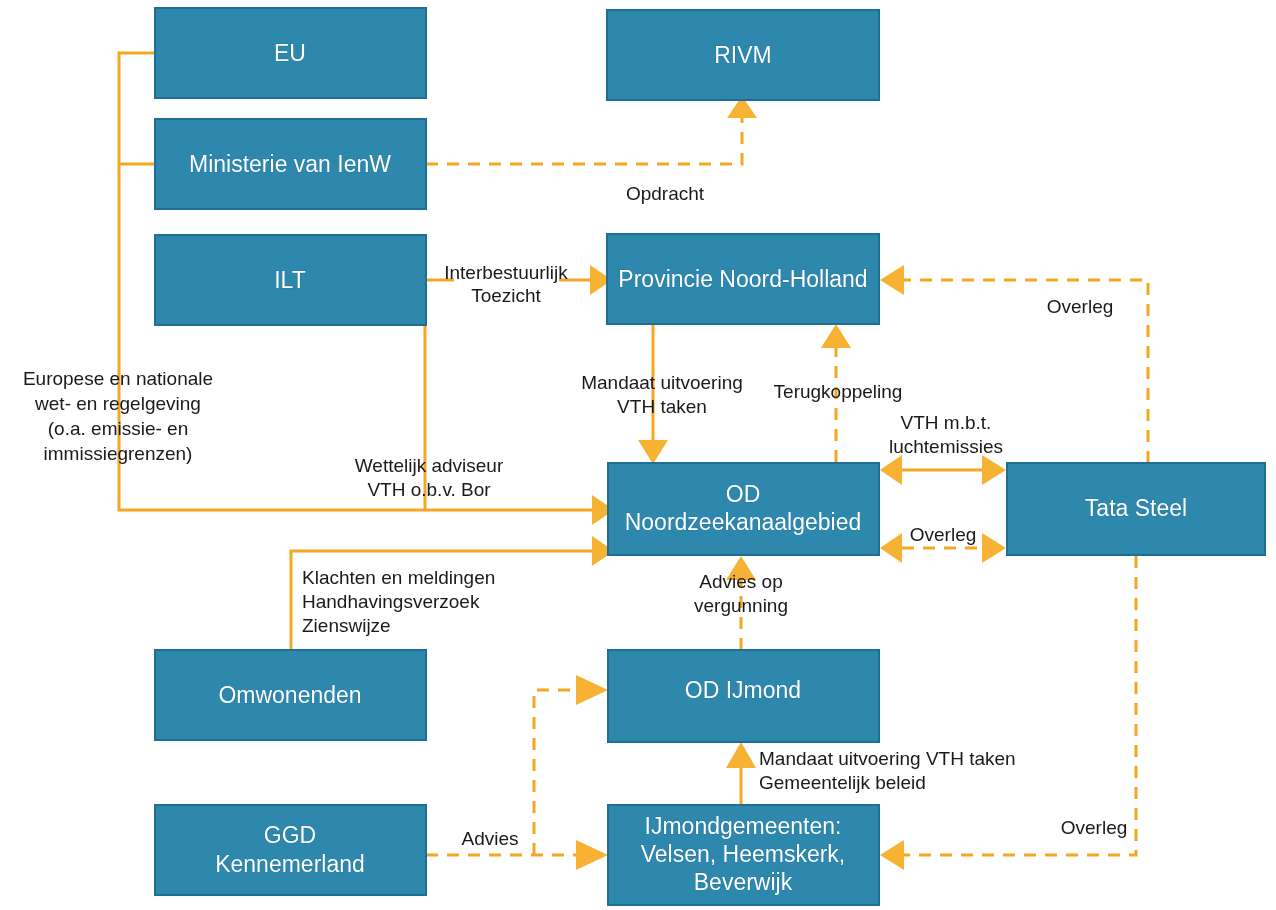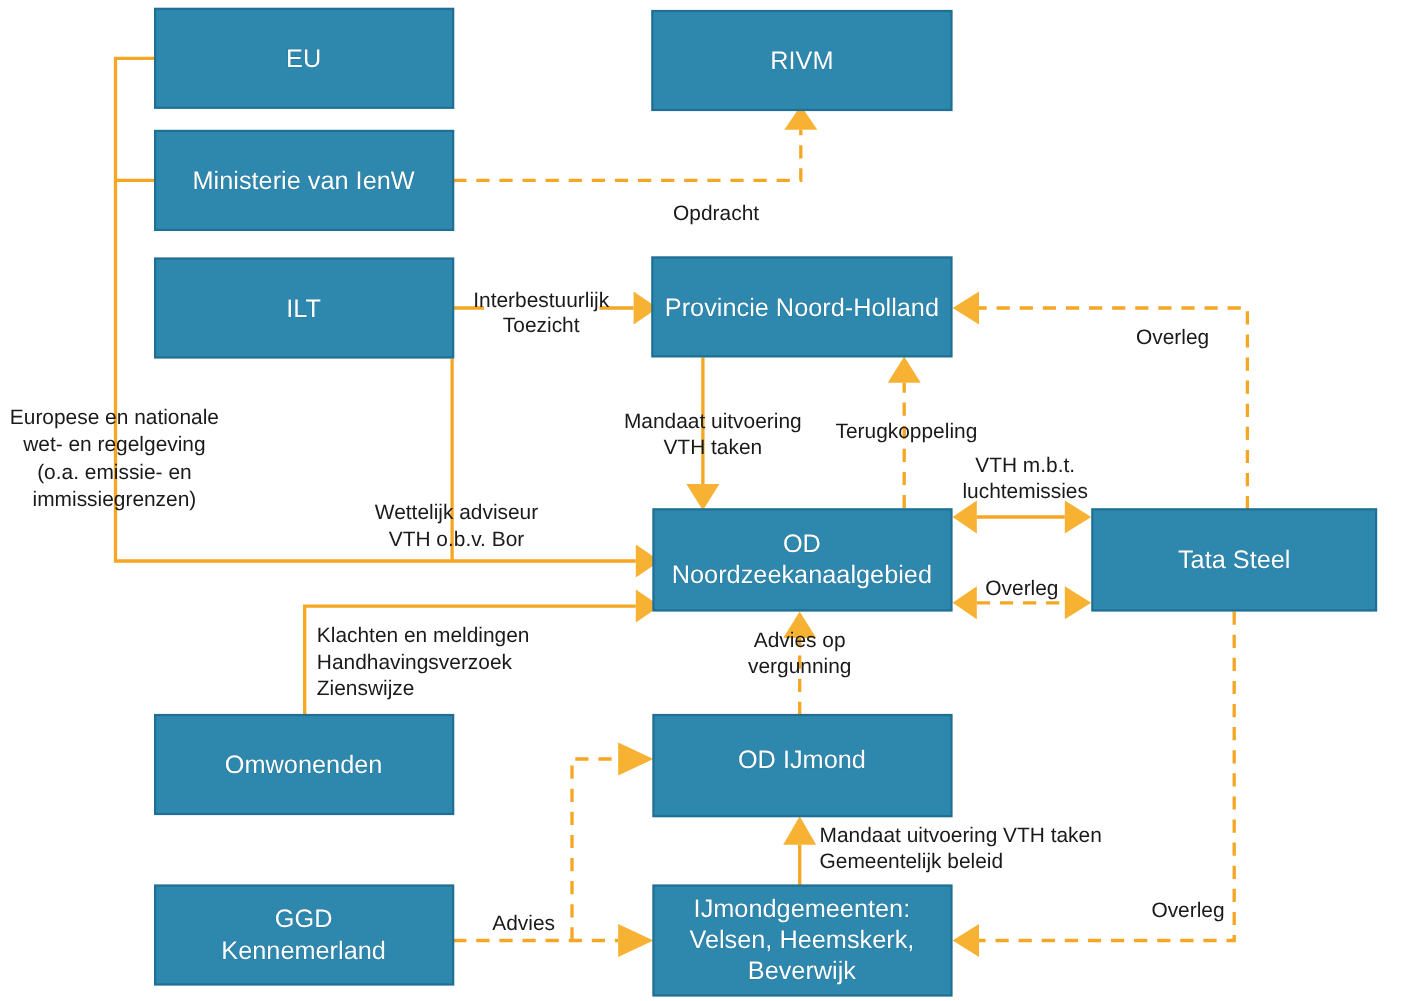--- a/index.html
+++ b/index.html
@@ -11,20 +11,21 @@
   body {
     width: 1276px;
     height: 910px;
     font-family: "Liberation Sans", sans-serif;
     overflow: hidden;
   }
   #diagram-root {
     position: relative;
     width: 1048px;
     height: 910px;
+    padding-left: 14px;
   }
   svg.diagram {
     display: block;
     width: 1276px;
     height: 910px;
   }
   .node-rect {
     fill: #2e87ad;
     stroke: #1f6f95;
     stroke-width: 2;

